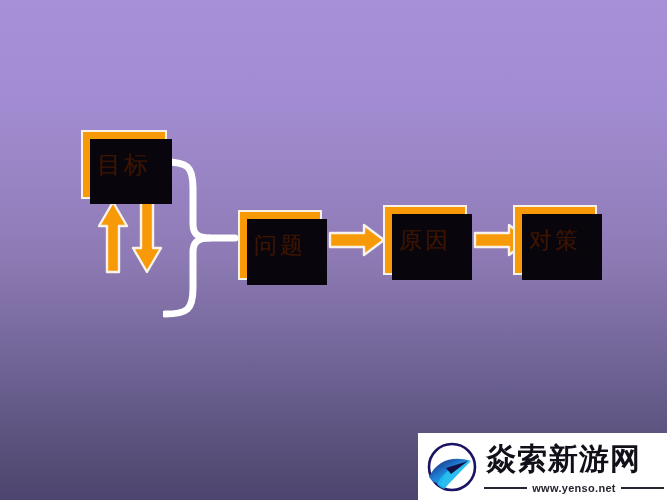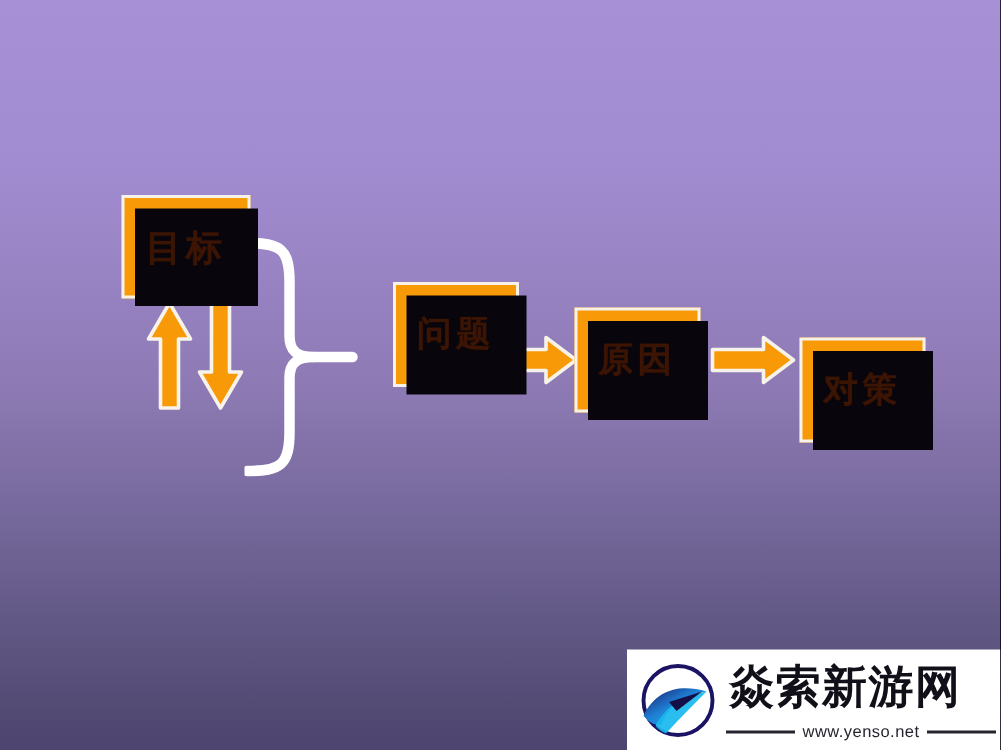--- a/index.html
+++ b/index.html
@@ -31,34 +31,34 @@
     position: absolute;
     left: 7px;
     top: 7px;
     width: 100%;
     height: 100%;
     background: #08060c;
     z-index: -1;
   }
   .node .label {
     color: #3b1403;
-    font-weight: 700;
+    font-weight: 400;
     letter-spacing: 3px;
     text-shadow: 0 0 1px rgba(60,20,5,.6);
     line-height: 1;
     white-space: nowrap;
   }
 
   #node-goal    { left: 81px;  top: 130px; width: 86px;  height: 69px; }
   #node-current { left: 81px;  top: 273px; width: 86px;  height: 69px; }
   #node-goal .label, #node-current .label { font-size: 24px; }
 
-  #node-problem { left: 238px; top: 188px; width: 84px;  height: 70px; margin-left: 24px; }
+  #node-problem { left: 238px; top: 210px; width: 84px;  height: 70px; }
   #node-cause   { left: 383px; top: 205px; width: 84px;  height: 70px; text-align: center; }
-  #node-measure { left: 533px; top: 205px; width: 84px;  height: 70px; margin-top: 20px; }
+  #node-measure { left: 513px; top: 205px; width: 84px;  height: 70px; }
   #node-problem .label, #node-cause .label, #node-measure .label { font-size: 23px; }
 
   
   .v-arrow {
     position: absolute;
     z-index: 3;
   }
   #arrow-up   { left: 97px;  top: 199px; width: 32px; height: 76px; }
   #arrow-down { left: 131px; top: 199px; width: 32px; height: 76px; }
 
@@ -123,21 +123,21 @@
     gap: 5px;
   }
   #wm-url-wrap .rule {
     flex: 1 1 auto;
     height: 2px;
     background: #26242e;
   }
   #wm-url {
     color: #26242e;
     font-size: 11px;
-    font-weight: 400;
+    font-weight: 700;
     letter-spacing: .3px;
     white-space: nowrap;
     font-family: "Liberation Sans", sans-serif;
   }
 </style>
 </head>
 <body>
 
 <div id="stage">
 

